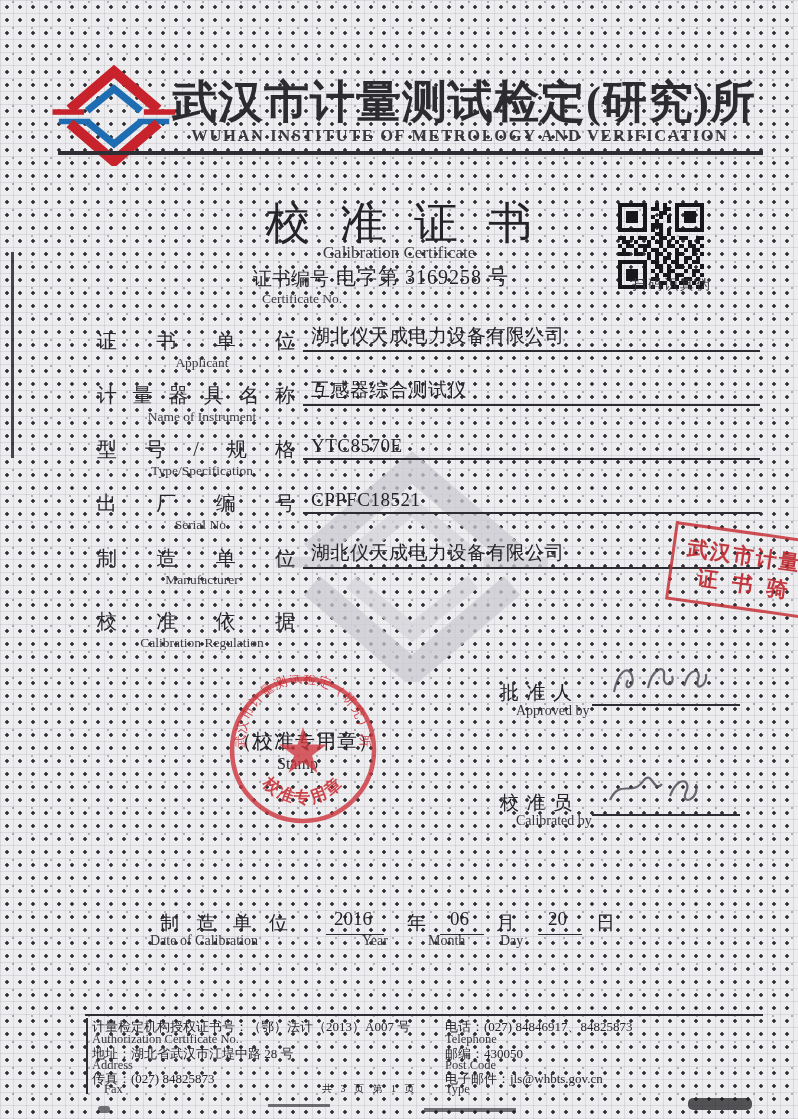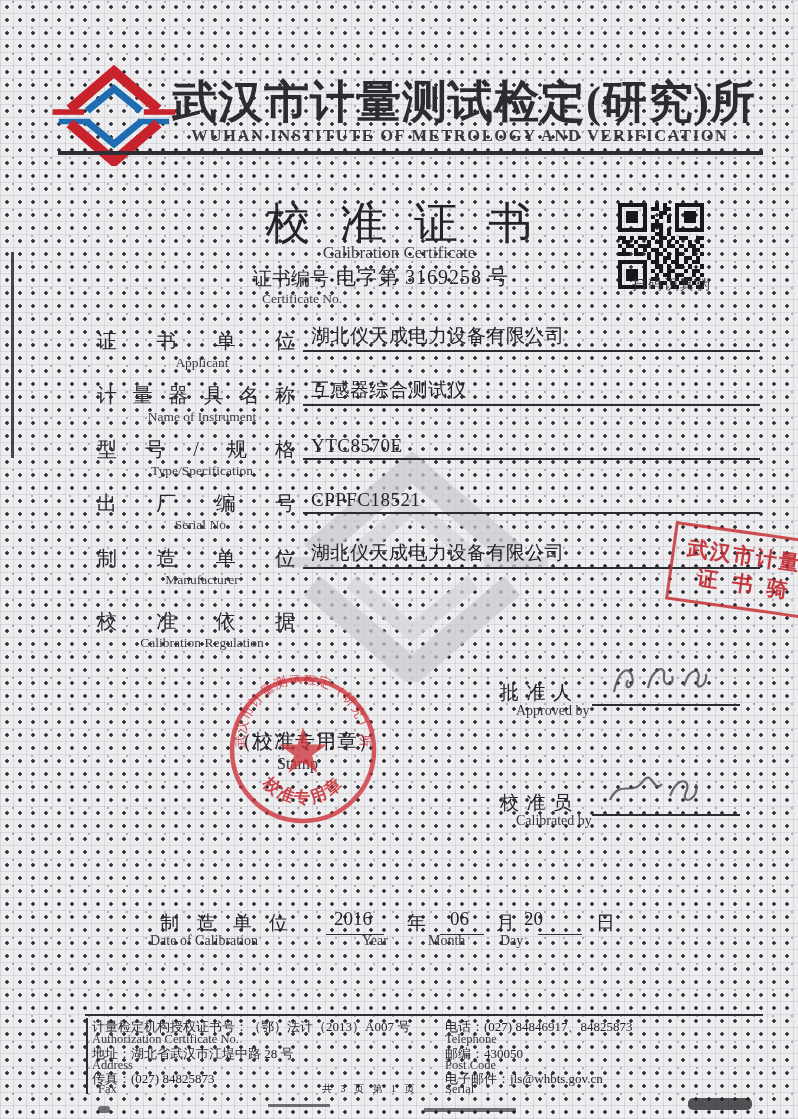--- a/index.html
+++ b/index.html
@@ -630,55 +630,55 @@
   </div>
 
   <div class="abs date-zh">制造单位</div>
   <div class="abs date-en">Date of Calibration</div>
   <div class="dval" style="left:334px;">2016</div>
   <div class="dline" style="left:326px;width:58px;"></div>
   <div class="dunit" style="left:407px;">年</div>
   <div class="dval" style="left:450px;">06</div>
   <div class="dline" style="left:440px;width:44px;"></div>
   <div class="dunit" style="left:496px;">月</div>
-  <div class="dval" style="left:524px;">20</div>
+  <div class="dval" style="left:548px;">20</div>
   <div class="dline" style="left:538px;width:44px;"></div>
   <div class="dunit" style="left:596px;">日</div>
   <div class="den" style="left:362px;">Year</div>
   <div class="den" style="left:428px;">Month</div>
   <div class="den" style="left:500px;">Day</div>
 
   <div class="abs footer-rule"></div>
   <div class="abs footer-vline"></div>
 
   <div class="abs fitem-cn" style="left:92px;top:1018px;">
     <span>计量检定机构授权证书号：</span><span>（鄂）法计（2013）A007 号</span>
   </div>
   <div class="abs fitem-en" style="left:92px;top:1032px;">Authorization Certificate No.</div>
   <div class="abs fitem-cn" style="left:92px;top:1045px;">
     <span>地址：</span><span>湖北省武汉市江堤中路 28 号</span>
   </div>
   <div class="abs fitem-en" style="left:92px;top:1058px;">Address</div>
   <div class="abs fitem-cn" style="left:92px;top:1070px;">
     <span>传真：</span><span>(027) 84825873</span>
   </div>
-  <div class="abs fitem-en" style="left:98px;top:1082px;">Fax</div>
+  <div class="abs fitem-en" style="left:104px;top:1082px;">Fax</div>
 
   <div class="abs fitem-cn" style="left:445px;top:1018px;">
     <span>电话：</span><span>(027) 84846917、84825873</span>
   </div>
   <div class="abs fitem-en" style="left:445px;top:1032px;">Telephone</div>
   <div class="abs fitem-cn" style="left:445px;top:1045px;">
     <span>邮编：</span><span>430050</span>
   </div>
   <div class="abs fitem-en" style="left:445px;top:1058px;">Post Code</div>
   <div class="abs fitem-cn" style="left:445px;top:1070px;">
     <span>电子邮件：</span><span>jls@whbts.gov.cn</span>
   </div>
-  <div class="abs fitem-en" style="left:445px;top:1082px;">Serial</div>
+  <div class="abs fitem-en" style="left:445px;top:1082px;">Type</div>
 
   <div class="abs page-note">共 3 页 第 1 页</div>
 
   <div class="abs art" style="left:11px;top:252px;width:3px;height:206px;opacity:.8;"></div>
   <div class="abs art" style="left:268px;top:1104px;width:62px;height:3px;opacity:.6;"></div>
   <div class="abs art" style="left:424px;top:1108px;width:92px;height:4px;opacity:.6;"></div>
   <div class="abs art" style="left:688px;top:1098px;width:64px;height:12px;border-radius:5px;opacity:.75;"></div>
   <div class="abs art" style="left:98px;top:1106px;width:12px;height:7px;border-radius:3px;opacity:.6;"></div>
 
 </div>

